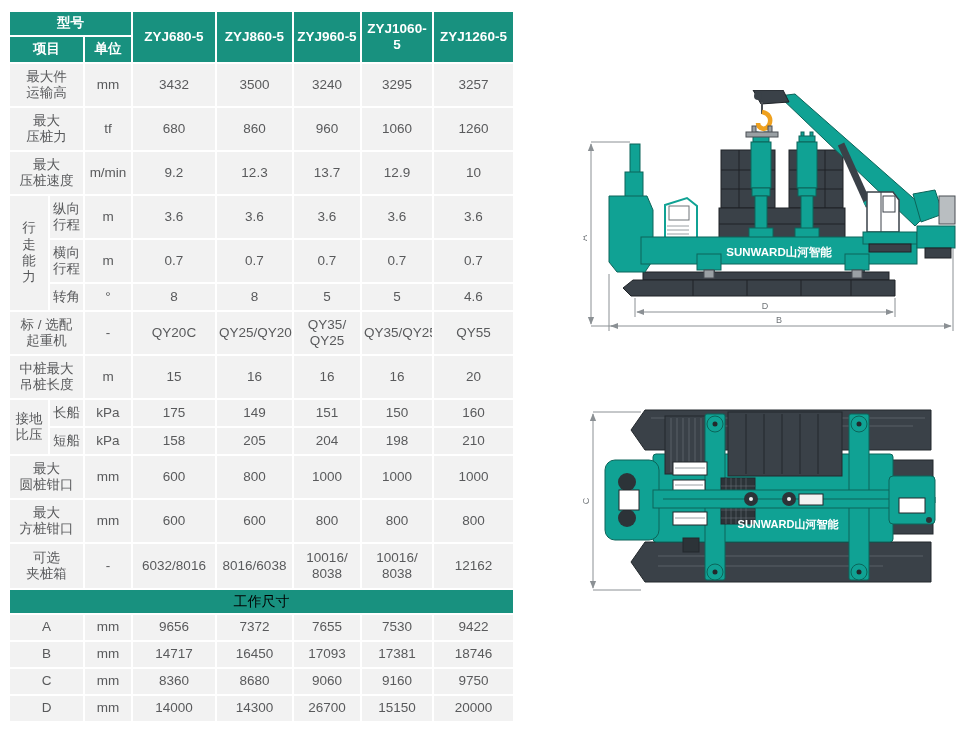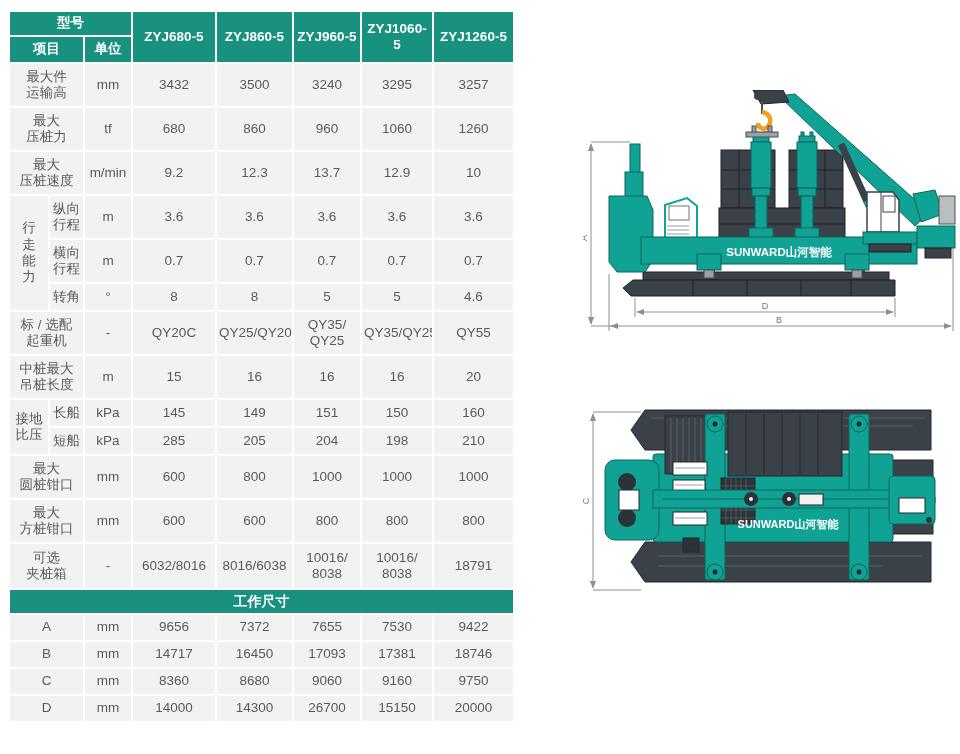--- a/index.html
+++ b/index.html
@@ -17,21 +17,21 @@
     font-size:13.5px; line-height:1.22; white-space:pre-line; padding:1px 2px;
     overflow:hidden;
   }
   table.spec th {
     background:#18917f; color:#ffffff; font-weight:bold; font-size:13.5px;
   }
   tr.h1 { height:23px; } tr.h2 { height:25px; }
   tr.tall { height:42px; } tr.short { height:26px; }
   tr.xtall { height:44px; } tr.dimr { height:25px; }
   tr.banner-row td {
-    background:#18917f; color:#ffffff; font-weight:bold; font-size:14px; height:23px;
+    background:#18917f; color:#000000; font-weight:normal; font-size:14px; height:23px;
   }
   td.group { font-size:13px; }
   svg text { font-family:"Liberation Sans","DejaVu Sans",sans-serif; }
   .drawing { position:absolute; }
   #side-view { left:583px; top:90px; width:375px; height:250px; }
   #top-view  { left:583px; top:404px; width:375px; height:232px; }
 </style>
 </head>
 <body>
 
@@ -144,30 +144,30 @@
       <td>16</td>
       <td>16</td>
       <td>16</td>
       <td>20</td>
     </tr>
     <tr class="short">
       <td rowspan="2" class="group">接地
 比压</td>
       <td>长船</td>
       <td>kPa</td>
-      <td>145</td>
+      <td>175</td>
       <td>149</td>
       <td>151</td>
       <td>150</td>
       <td>160</td>
     </tr>
     <tr class="short">
       <td>短船</td>
       <td>kPa</td>
-      <td>285</td>
+      <td>158</td>
       <td>205</td>
       <td>204</td>
       <td>198</td>
       <td>210</td>
     </tr>
     <tr class="tall">
       <td colspan="2">最大
 圆桩钳口</td>
       <td>mm</td>
       <td>600</td>
@@ -189,21 +189,21 @@
     <tr class="xtall">
       <td colspan="2">可选
 夹桩箱</td>
       <td>-</td>
       <td>6032/8016</td>
       <td>8016/6038</td>
       <td>10016/
 8038</td>
       <td>10016/
 8038</td>
-      <td>18791</td>
+      <td>12162</td>
     </tr>
 
     <tr class="banner-row">
       <td colspan="8">工作尺寸</td>
     </tr>
 
     <tr class="dimr">
       <td colspan="2">A</td>
       <td>mm</td>
       <td>9656</td>

